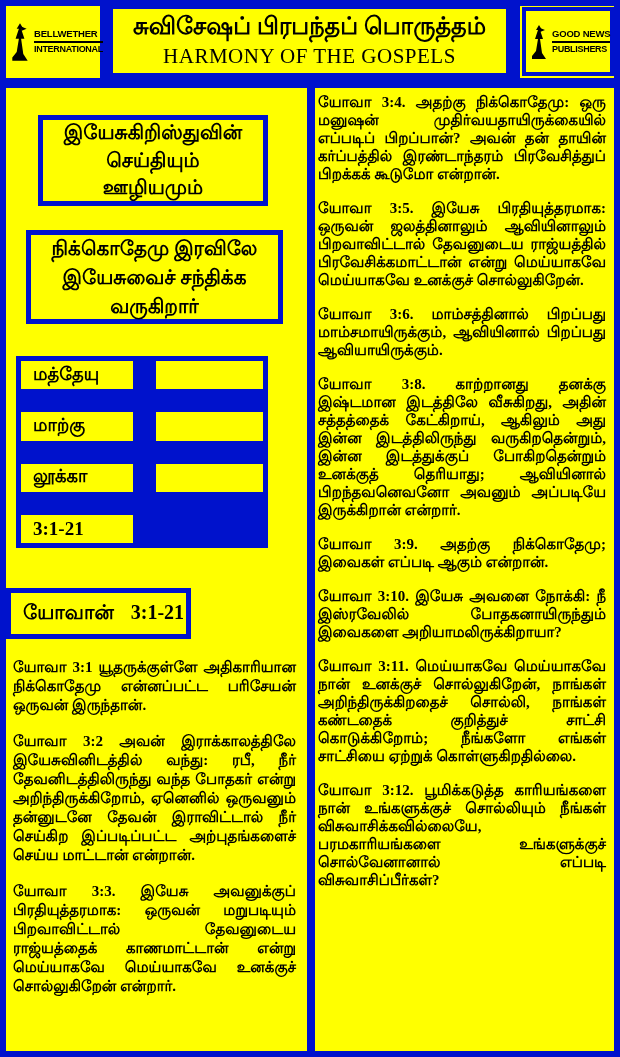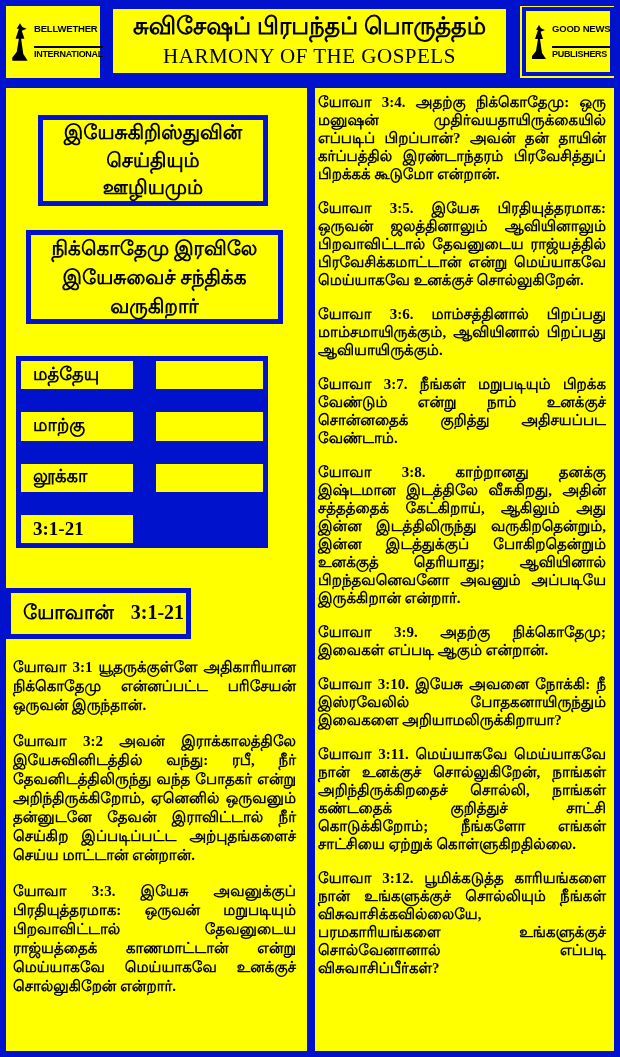--- a/index.html
+++ b/index.html
@@ -24,21 +24,21 @@
   
   .logo-box{
     position:absolute;display:flex;align-items:center;gap:3px;
     background:var(--yellow);z-index:4;padding:2px 1px 2px 3px;box-sizing:border-box;
     font-family:"Liberation Sans",sans-serif;
   }
   .logo-left{left:6px;top:6px;width:94px;height:72px;}
   .logo-right{left:522px;top:7px;width:92px;height:69px;border:4px solid var(--blue);}
   .logo-figure{flex:0 0 auto;display:block;}
   .logo-text{display:flex;flex-direction:column;line-height:1.15;}
-  .logo-line1{font-weight:bold;font-size:9.5px;letter-spacing:-0.2px;border-bottom:2px solid var(--ink);padding-bottom:11px;white-space:nowrap;}
+  .logo-line1{font-weight:bold;font-size:9.5px;letter-spacing:-0.2px;border-bottom:2px solid var(--ink);padding-bottom:1px;white-space:nowrap;}
   .logo-line2{font-weight:bold;font-size:9px;letter-spacing:-0.3px;white-space:nowrap;padding-top:1px;}
 
   .header-center{
     position:absolute;left:108px;top:4px;width:403px;height:74px;
     border:5px solid var(--blue);box-sizing:border-box;background:var(--yellow);
     display:flex;flex-direction:column;align-items:center;justify-content:center;z-index:4;
   }
   .header-title-ta{font-size:24px;font-weight:bold;white-space:nowrap;}
   .header-title-en{font-size:21px;font-weight:normal;letter-spacing:0.5px;white-space:nowrap;margin-top:1px;}
 
@@ -143,21 +143,20 @@
   <div class="verses verses-left">
     <p>யோவா 3:1 யூதருக்குள்ளே அதிகாரியான நிக்கொதேமு என்னப்பட்ட பரிசேயன் ஒருவன் இருந்தான்.</p>
     <p>யோவா 3:2 அவன் இராக்காலத்திலே இயேசுவினிடத்தில் வந்து: ரபீ, நீர் தேவனிடத்திலிருந்து வந்த போதகர் என்று அறிந்திருக்கிறோம், ஏனெனில் ஒருவனும் தன்னுடனே தேவன் இராவிட்டால் நீர் செய்கிற இப்படிப்பட்ட அற்புதங்களைச் செய்ய மாட்டான் என்றான்.</p>
     <p>யோவா 3:3. இயேசு அவனுக்குப் பிரதியுத்தரமாக: ஒருவன் மறுபடியும் பிறவாவிட்டால் தேவனுடைய ராஜ்யத்தைக் காணமாட்டான் என்று மெய்யாகவே மெய்யாகவே உனக்குச் சொல்லுகிறேன் என்றார்.</p>
   </div>
 
   <div class="verses verses-right">
     <p>யோவா 3:4. அதற்கு நிக்கொதேமு: ஒரு மனுஷன் முதிர்வயதாயிருக்கையில் எப்படிப் பிறப்பான்? அவன் தன் தாயின் கர்ப்பத்தில் இரண்டாந்தரம் பிரவேசித்துப் பிறக்கக் கூடுமோ என்றான்.</p>
     <p>யோவா 3:5. இயேசு பிரதியுத்தரமாக: ஒருவன் ஜலத்தினாலும் ஆவியினாலும் பிறவாவிட்டால் தேவனுடைய ராஜ்யத்தில் பிரவேசிக்கமாட்டான் என்று மெய்யாகவே மெய்யாகவே உனக்குச் சொல்லுகிறேன்.</p>
     <p>யோவா 3:6. மாம்சத்தினால் பிறப்பது மாம்சமாயிருக்கும், ஆவியினால் பிறப்பது ஆவியாயிருக்கும்.</p>
-    <p>யோவா 3:7. நீங்கள் மறுபடியும் பிறக்க வேண்டும் என்று நாம் உனக்குச் சொன்னதைக் குறித்து அதிசயப்பட வேண்டாம்.</p>
     <p>யோவா 3:8. காற்றானது தனக்கு இஷ்டமான இடத்திலே வீசுகிறது, அதின் சத்தத்தைக் கேட்கிறாய், ஆகிலும் அது இன்ன இடத்திலிருந்து வருகிறதென்றும், இன்ன இடத்துக்குப் போகிறதென்றும் உனக்குத் தெரியாது; ஆவியினால் பிறந்தவனெவனோ அவனும் அப்படியே இருக்கிறான் என்றார்.</p>
     <p>யோவா 3:9. அதற்கு நிக்கொதேமு; இவைகள் எப்படி ஆகும் என்றான்.</p>
     <p>யோவா 3:10. இயேசு அவனை நோக்கி: நீ இஸ்ரவேலில் போதகனாயிருந்தும் இவைகளை அறியாமலிருக்கிறாயா?</p>
     <p>யோவா 3:11. மெய்யாகவே மெய்யாகவே நான் உனக்குச் சொல்லுகிறேன், நாங்கள் அறிந்திருக்கிறதைச் சொல்லி, நாங்கள் கண்டதைக் குறித்துச் சாட்சி கொடுக்கிறோம்; நீங்களோ எங்கள் சாட்சியை ஏற்றுக் கொள்ளுகிறதில்லை.</p>
     <p>யோவா 3:12. பூமிக்கடுத்த காரியங்களை நான் உங்களுக்குச் சொல்லியும் நீங்கள் விசுவாசிக்கவில்லையே, பரமகாரியங்களை உங்களுக்குச் சொல்வேனானால் எப்படி விசுவாசிப்பீர்கள்?</p>
   </div>
 
   <div class="frame"></div>
 </div>
 

